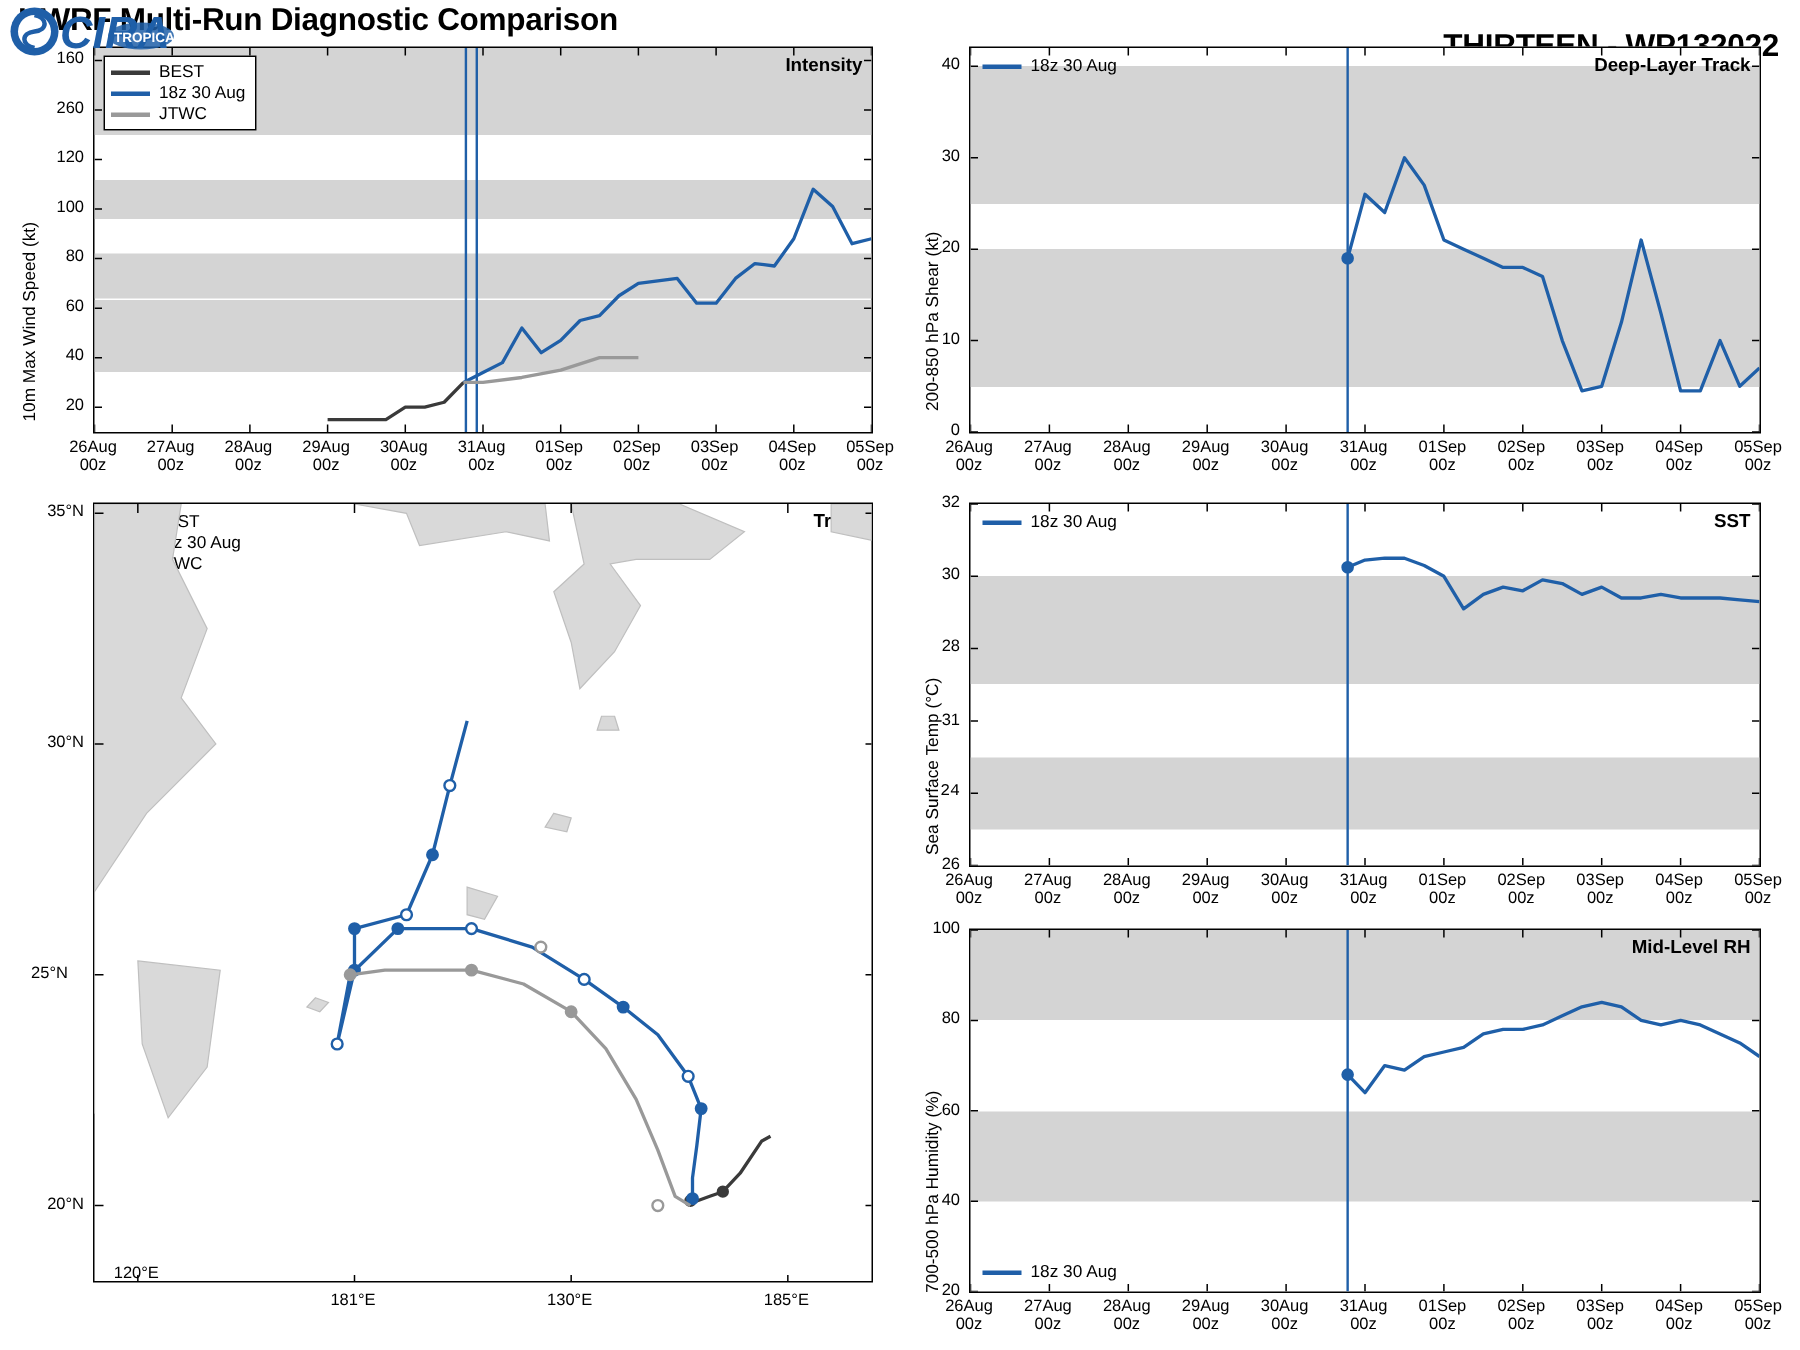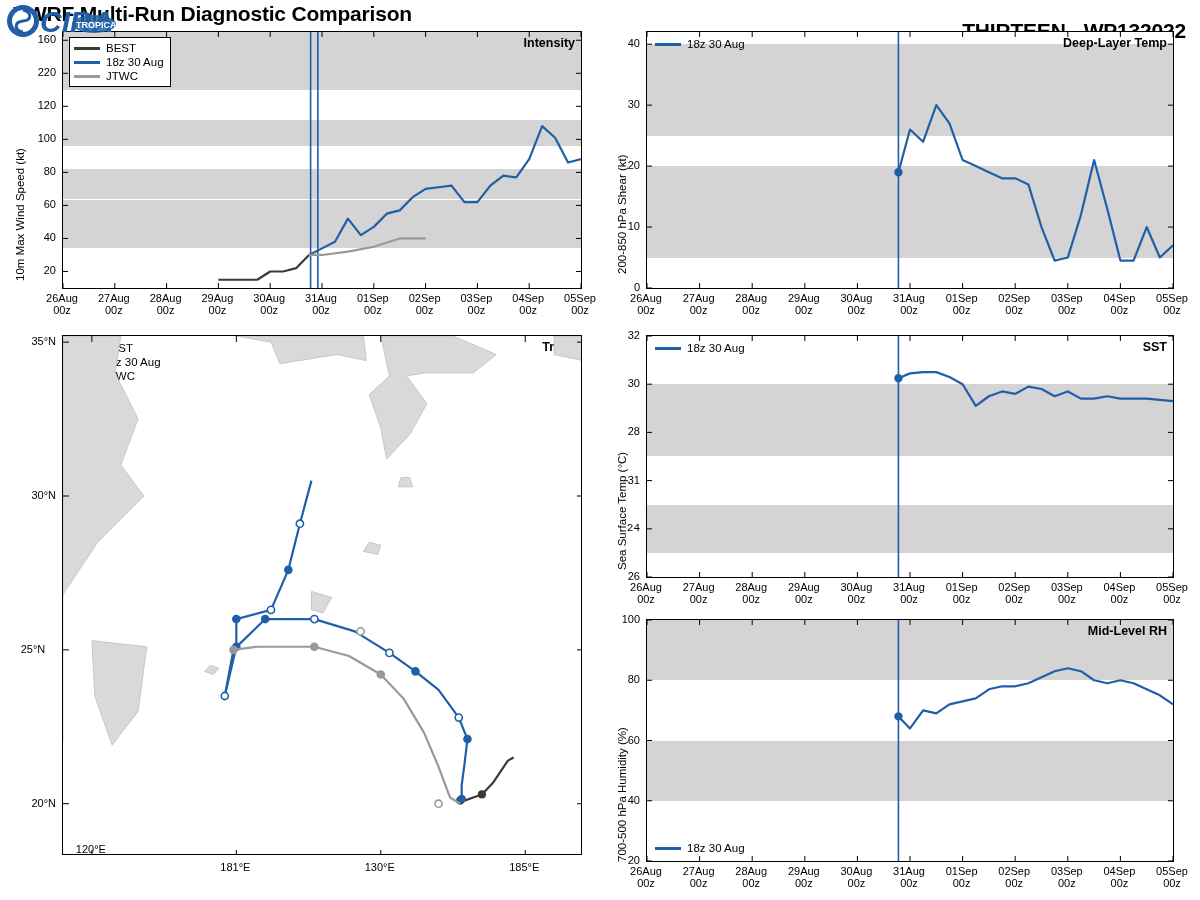--- a/index.html
+++ b/index.html
@@ -98,21 +98,21 @@
           <line x1="518" y1="0" x2="518" y2="5" stroke="#000" stroke-width="1"></line>
         </svg>
     </div>
     <div id="intensity-yticks">
         <div class="tick-y" style="left: 26px; width: 30px; top: 238.484px;">20</div>
         <div class="tick-y" style="left: 26px; width: 30px; top: 205.452px;">40</div>
         <div class="tick-y" style="left: 26px; width: 30px; top: 172.419px;">60</div>
         <div class="tick-y" style="left: 26px; width: 30px; top: 139.387px;">80</div>
         <div class="tick-y" style="left: 26px; width: 30px; top: 106.355px;">100</div>
         <div class="tick-y" style="left: 26px; width: 30px; top: 73.3226px;">120</div>
-        <div class="tick-y" style="left: 26px; width: 30px; top: 40.2903px;">220</div>
+        <div class="tick-y" style="left: 26px; width: 30px; top: 40.2903px;">260</div>
         <div class="tick-y" style="left: 26px; width: 30px; top: 7.25806px;">160</div>
       </div>
     <div id="intensity-xticks">
         <div class="tick-x" style="left: 36px; width: 52px; top: 266px;">26Aug
 00z</div>
         <div class="tick-x" style="left: 87.8px; width: 52px; top: 266px;">27Aug
 00z</div>
         <div class="tick-x" style="left: 139.6px; width: 52px; top: 266px;">28Aug
 00z</div>
         <div class="tick-x" style="left: 191.4px; width: 52px; top: 266px;">29Aug
@@ -215,21 +215,21 @@
         <div class="tick-x" style="left: 349.778px; width: 60px; top: 531px;">130°E</div>
         <div class="tick-x" style="left: 494.222px; width: 60px; top: 531px;">185°E</div>
       </div>
   </div>
 
   <div class="panel" style="left:600px;top:26px;width:600px;height:300px;">
     <div class="ylabel" style="left:16px;top:248px;font-size:11.5px;">200-850 hPa Shear (kt)</div>
     <div class="plotbox" id="shear-box" style="left:46px;top:5px;width:528px;height:258px;">
         <div class="band" style="top: 12.1905px; height: 91.4286px;"></div>
         <div class="band" style="top: 134.095px; height: 91.4286px;"></div>
-      <div class="corner-label">Deep-Layer Temp</div>
+      <div class="corner-label">Deep-Layer Track</div>
       <div class="legend noborder" style="left:8px;top:5px;">
         <div class="legrow">
             <span class="legline" style="background:#1f5fa8"></span>
             <span>18z 30 Aug</span>
           </div>
       </div>
       <svg id="shear-svg" width="528" height="258">
           <line x1="251.42800000000005" y1="0" x2="251.42800000000005" y2="256" stroke="#1f5fa8" stroke-width="1.6"></line>
           <path d="M251.43 140.19 L263.00 97.52 L276.15 109.71 L289.30 73.14 L302.45 91.43 L315.60 128.00 L328.75 134.10 L341.90 140.19 L355.05 146.29 L368.20 146.29 L381.35 152.38 L394.50 195.05 L407.65 228.57 L420.80 225.52 L433.95 182.86 L447.10 128.00 L460.25 176.76 L473.40 228.57 L486.55 228.57 L499.70 195.05 L512.85 225.52 L526.00 213.33 " fill="none" stroke="#1f5fa8" stroke-width="2.2" stroke-linejoin="round"></path>
           <circle cx="251.42800000000005" cy="140.1904761904762" r="3.4" fill="#1f5fa8" stroke="#1f5fa8" stroke-width="1.6"></circle>

